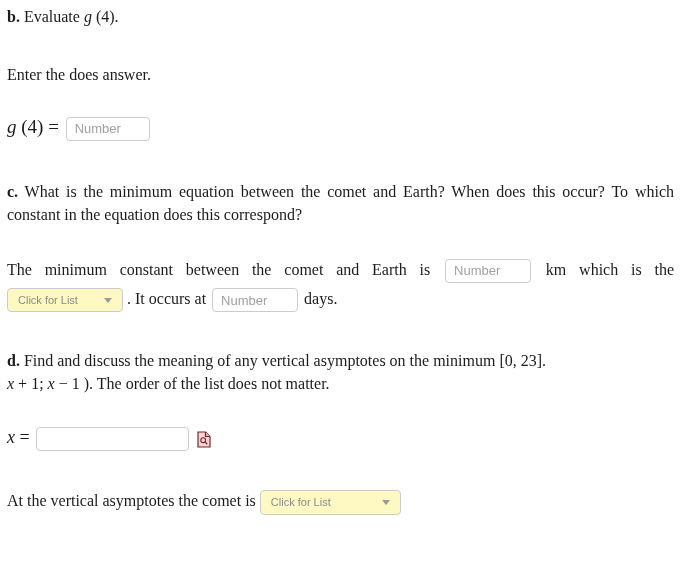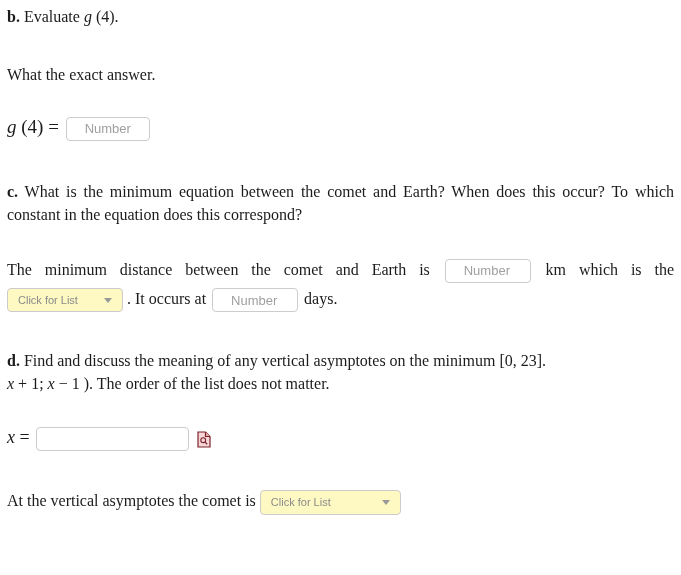--- a/index.html
+++ b/index.html
@@ -14,21 +14,21 @@
   .jline { text-align: justify; text-align-last: justify; word-spacing: -0.4px; }
   .part-label { font-weight: bold; }
   .math { font-style: italic; }
 
   .eq-line { margin-top: 30px; font-size: 19px; }
   .eq-line .math { font-size: 19px; }
 
   input.answer-input {
     box-sizing: border-box; height: 24px; width: 86px;
     border: 1px solid var(--input_border, #cccccc); border-radius: 4px;
-    padding: 0 18px; margin: 0 2px;
+    padding: 0 8px; margin: 0 2px;
     font-family: "Liberation Sans", sans-serif; font-size: 13px; color: #444;
     vertical-align: middle; outline: none; background: #fff;
   }
   input.answer-input::placeholder { color: var(--placeholder, #a0a0a0); }
   #g4-input { width: 84px; }
   #x-list-input { width: 153px; }
 
   .dropdown {
     display: inline-flex; align-items: center; justify-content: space-between;
     box-sizing: border-box; width: 116px; height: 24px;
@@ -55,29 +55,29 @@
 
   .preview-icon { vertical-align: middle; margin-left: 6px; cursor: pointer; }
 </style>
 </head>
 <body>
 
 <div class="page">
 
   <div class="line"><span class="part-label">b.</span><span> Evaluate </span><span class="math">g</span><span> (4)</span><span>.</span></div>
 
-  <div class="line sec-instruction">What the exact answer.</div>
+  <div class="line sec-instruction">Enter the does answer.</div>
 
   <div class="eq-line"><span class="math">g</span><span> (4) = </span><input id="g4-input" class="answer-input" type="text" placeholder="Number" style=""></div>
 
   <div class="line jline sec-qc"><span class="part-label">c.</span><span> What is the minimum equation between the comet and Earth? When does this occur? To which</span></div>
   <div class="line">constant in the equation does this correspond?</div>
 
   <div class="line jline sec-answer-c">
-    <span>The minimum distance between the comet and Earth is</span>
+    <span>The minimum constant between the comet and Earth is</span>
     <input class="answer-input" type="text" placeholder="Number" style="">
     <span>km which is the</span>
   </div>
   <div class="line sec-answer-c2">
     <span class="dropdown">
         <span>Click for List</span>
         <span class="caret"></span>
       </span>
     <span>. It occurs at</span>
     <input class="answer-input" type="text" placeholder="Number" style="">

